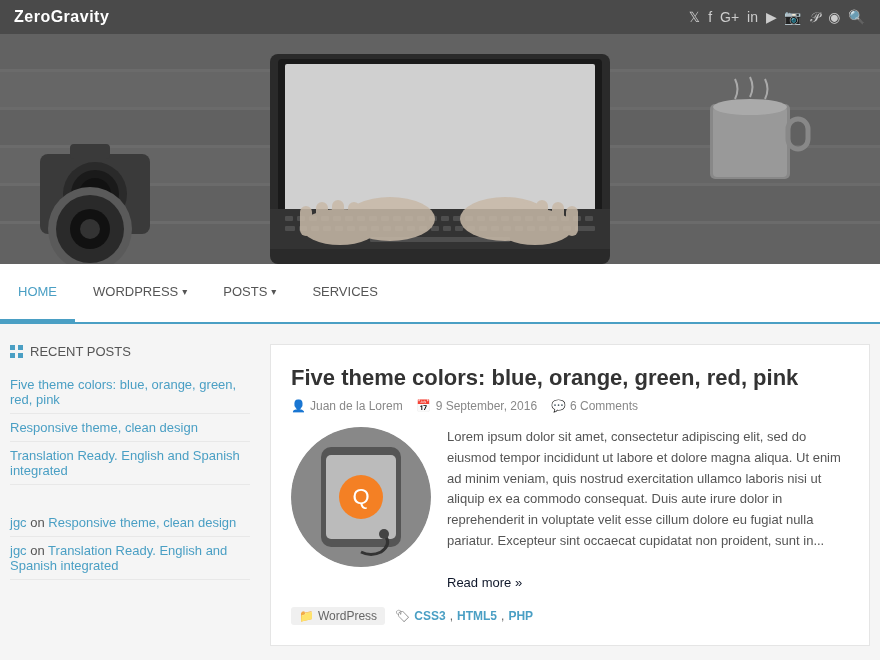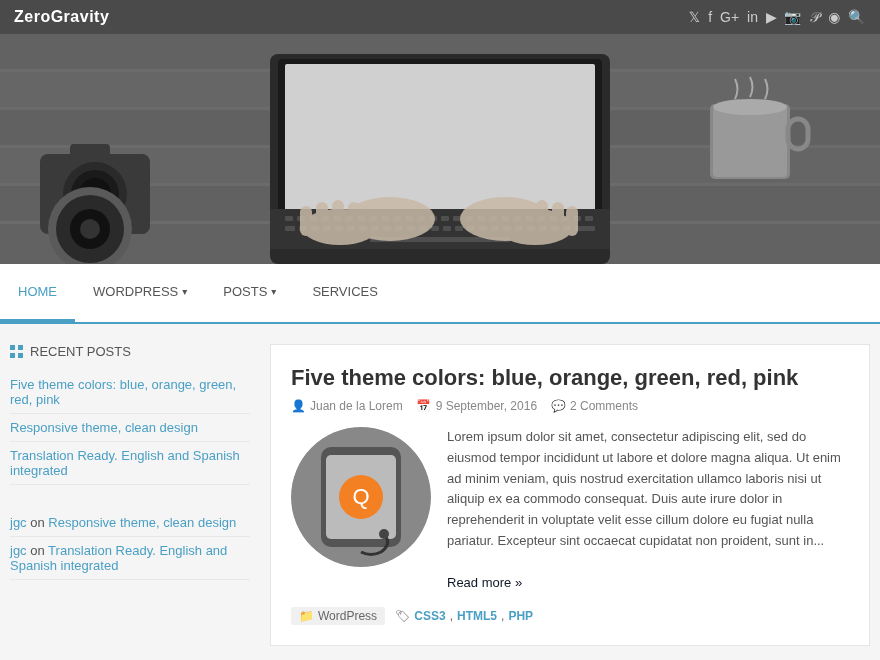--- a/index.html
+++ b/index.html
@@ -423,21 +423,21 @@
         <span>
           <span class="meta-icon">👤</span>
           <span>Juan de la Lorem</span>
         </span>
         <span>
           <span class="meta-icon">📅</span>
           <span>9 September, 2016</span>
         </span>
         <span>
           <span class="meta-icon">💬</span>
-          <span>2 Comments</span>
+          <span>6 Comments</span>
         </span>
       </div>
       <div class="post-body">
         <div class="post-thumbnail">
           
           <svg viewBox="0 0 140 140" xmlns="http://www.w3.org/2000/svg">
             <circle cx="70" cy="70" r="70" fill="#888"></circle>
             <rect x="30" y="20" width="80" height="100" rx="10" fill="#555"></rect>
             <rect x="35" y="28" width="70" height="84" rx="5" fill="#bbb"></rect>
 

